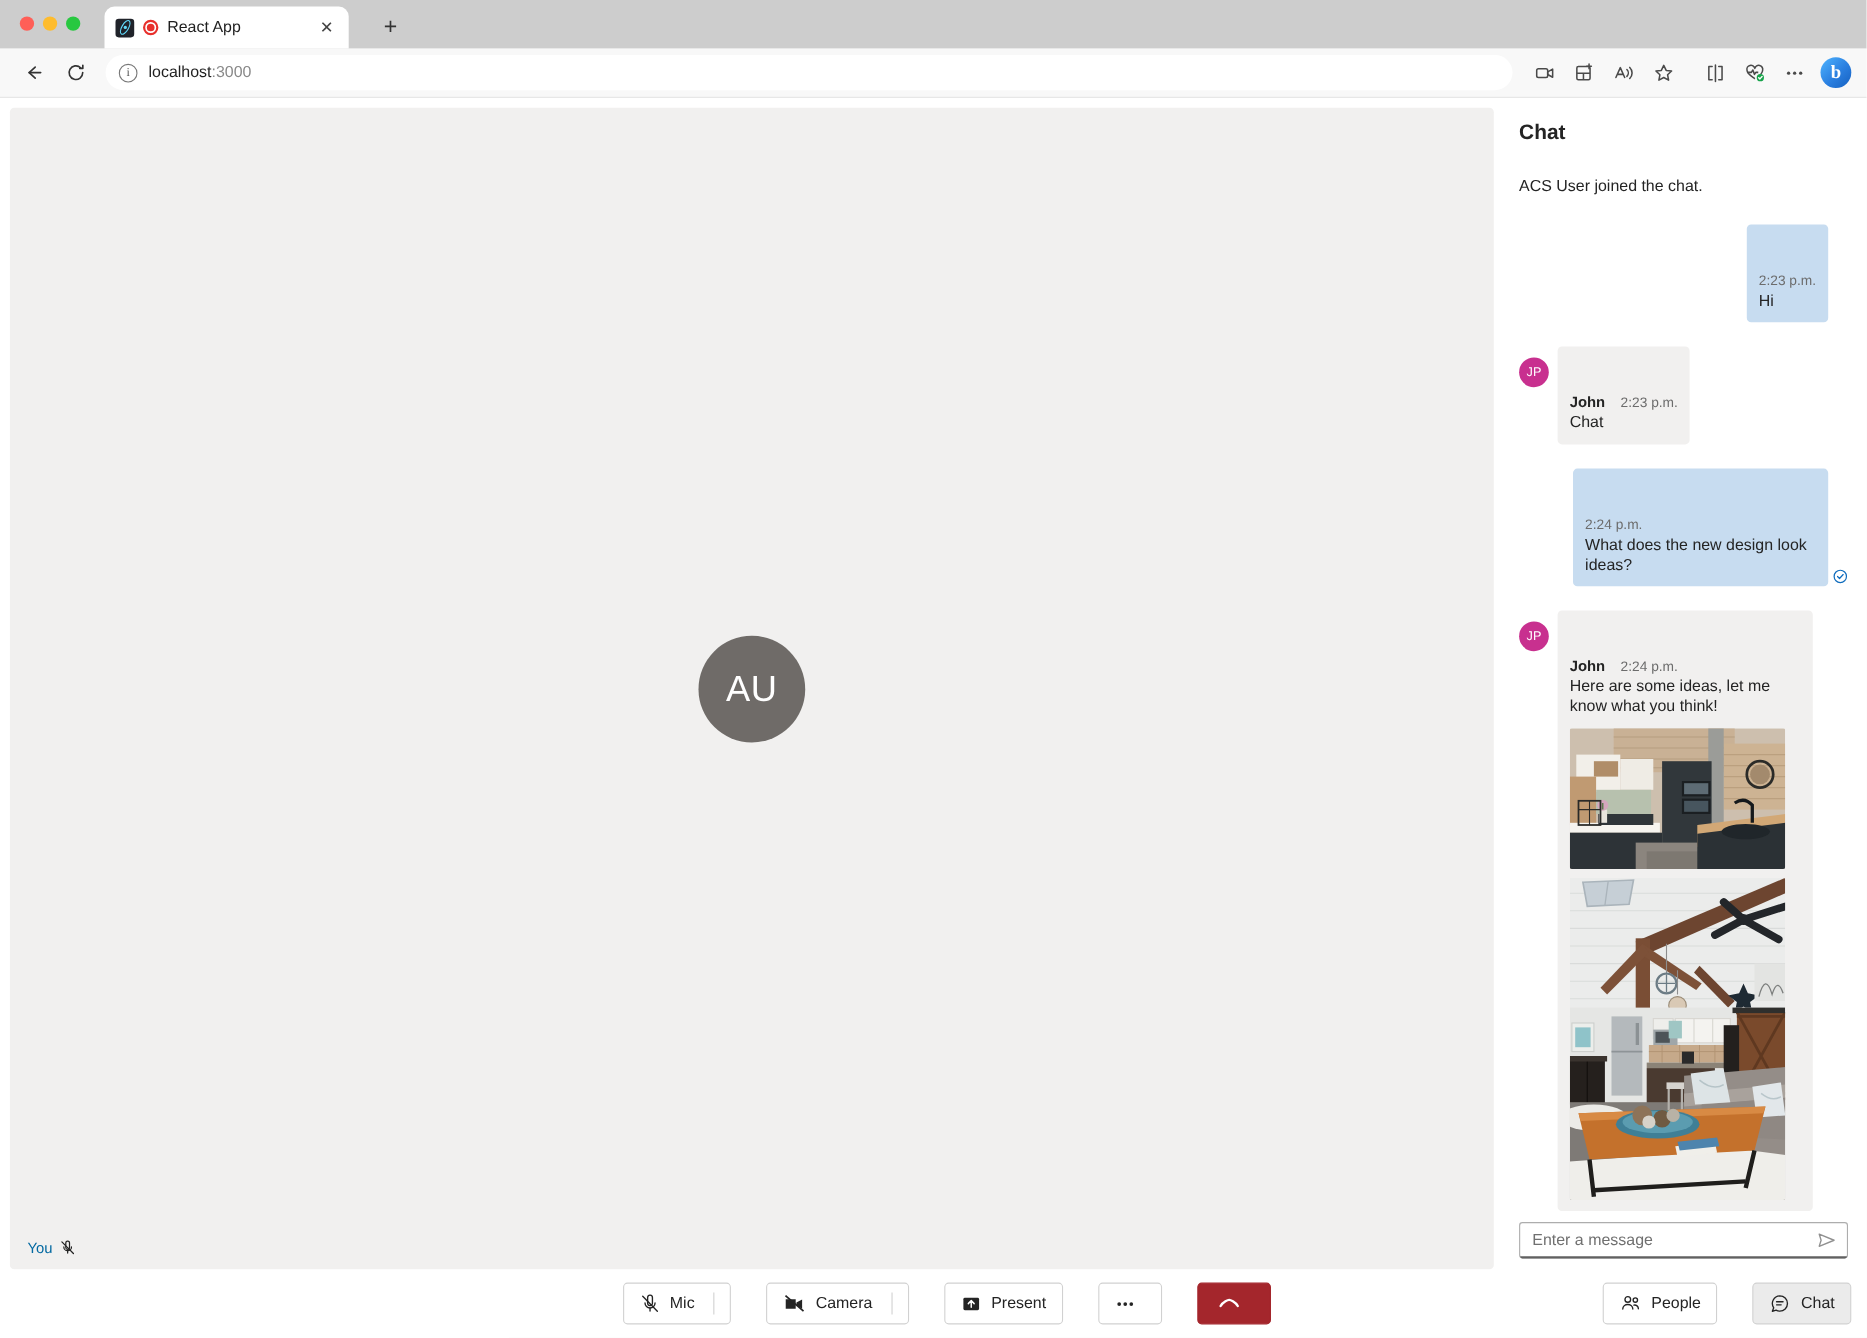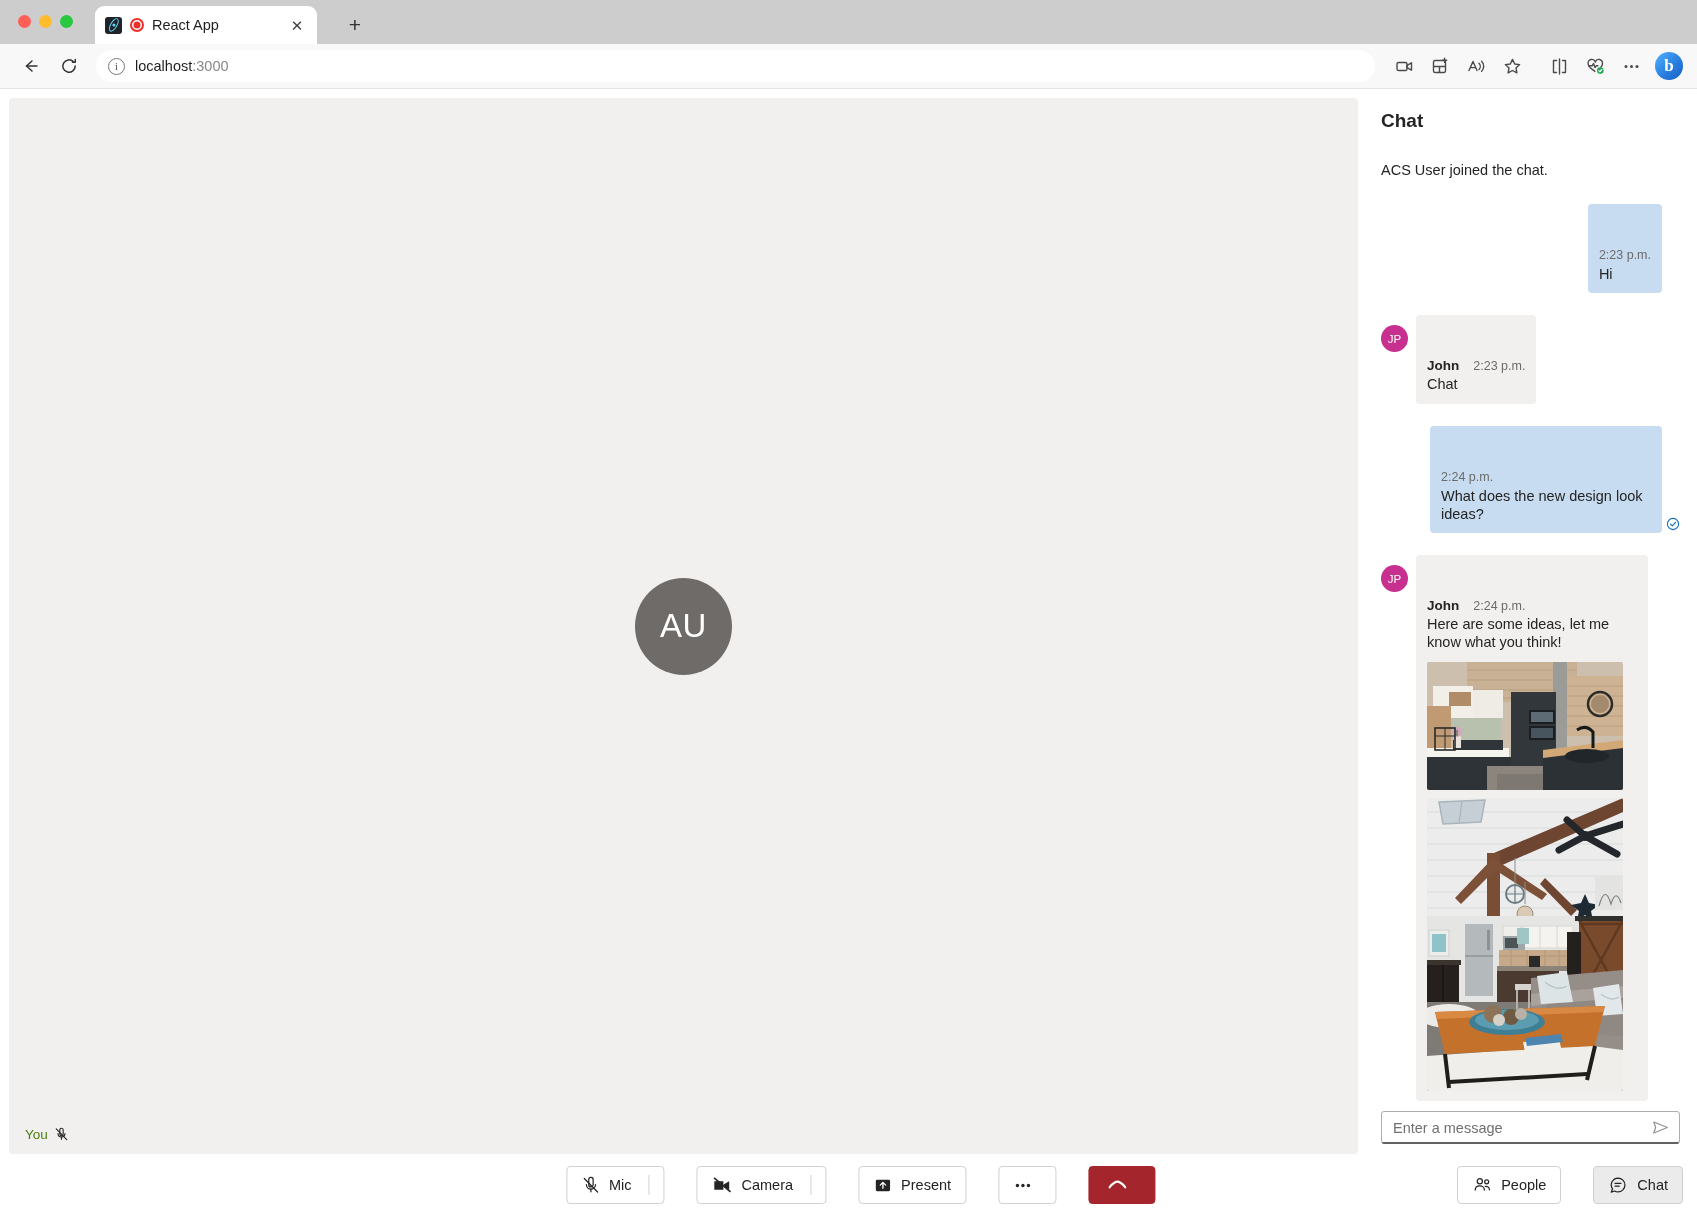--- a/index.html
+++ b/index.html
@@ -218,21 +218,21 @@
     font-size: 33px;
     letter-spacing: 0.5px;
   }
   .stage-label {
     position: absolute;
     left: 16px;
     bottom: 12px;
     display: flex;
     gap: 6px;
     font-size: 13.5px;
-    color: #4d7c0f;
+    color: #0369a1;
   }
 
   
   .chat-panel {
     width: 321px;
     flex: none;
     display: flex;
     flex-direction: column;
     background: #ffffff;
     min-height: 0;

